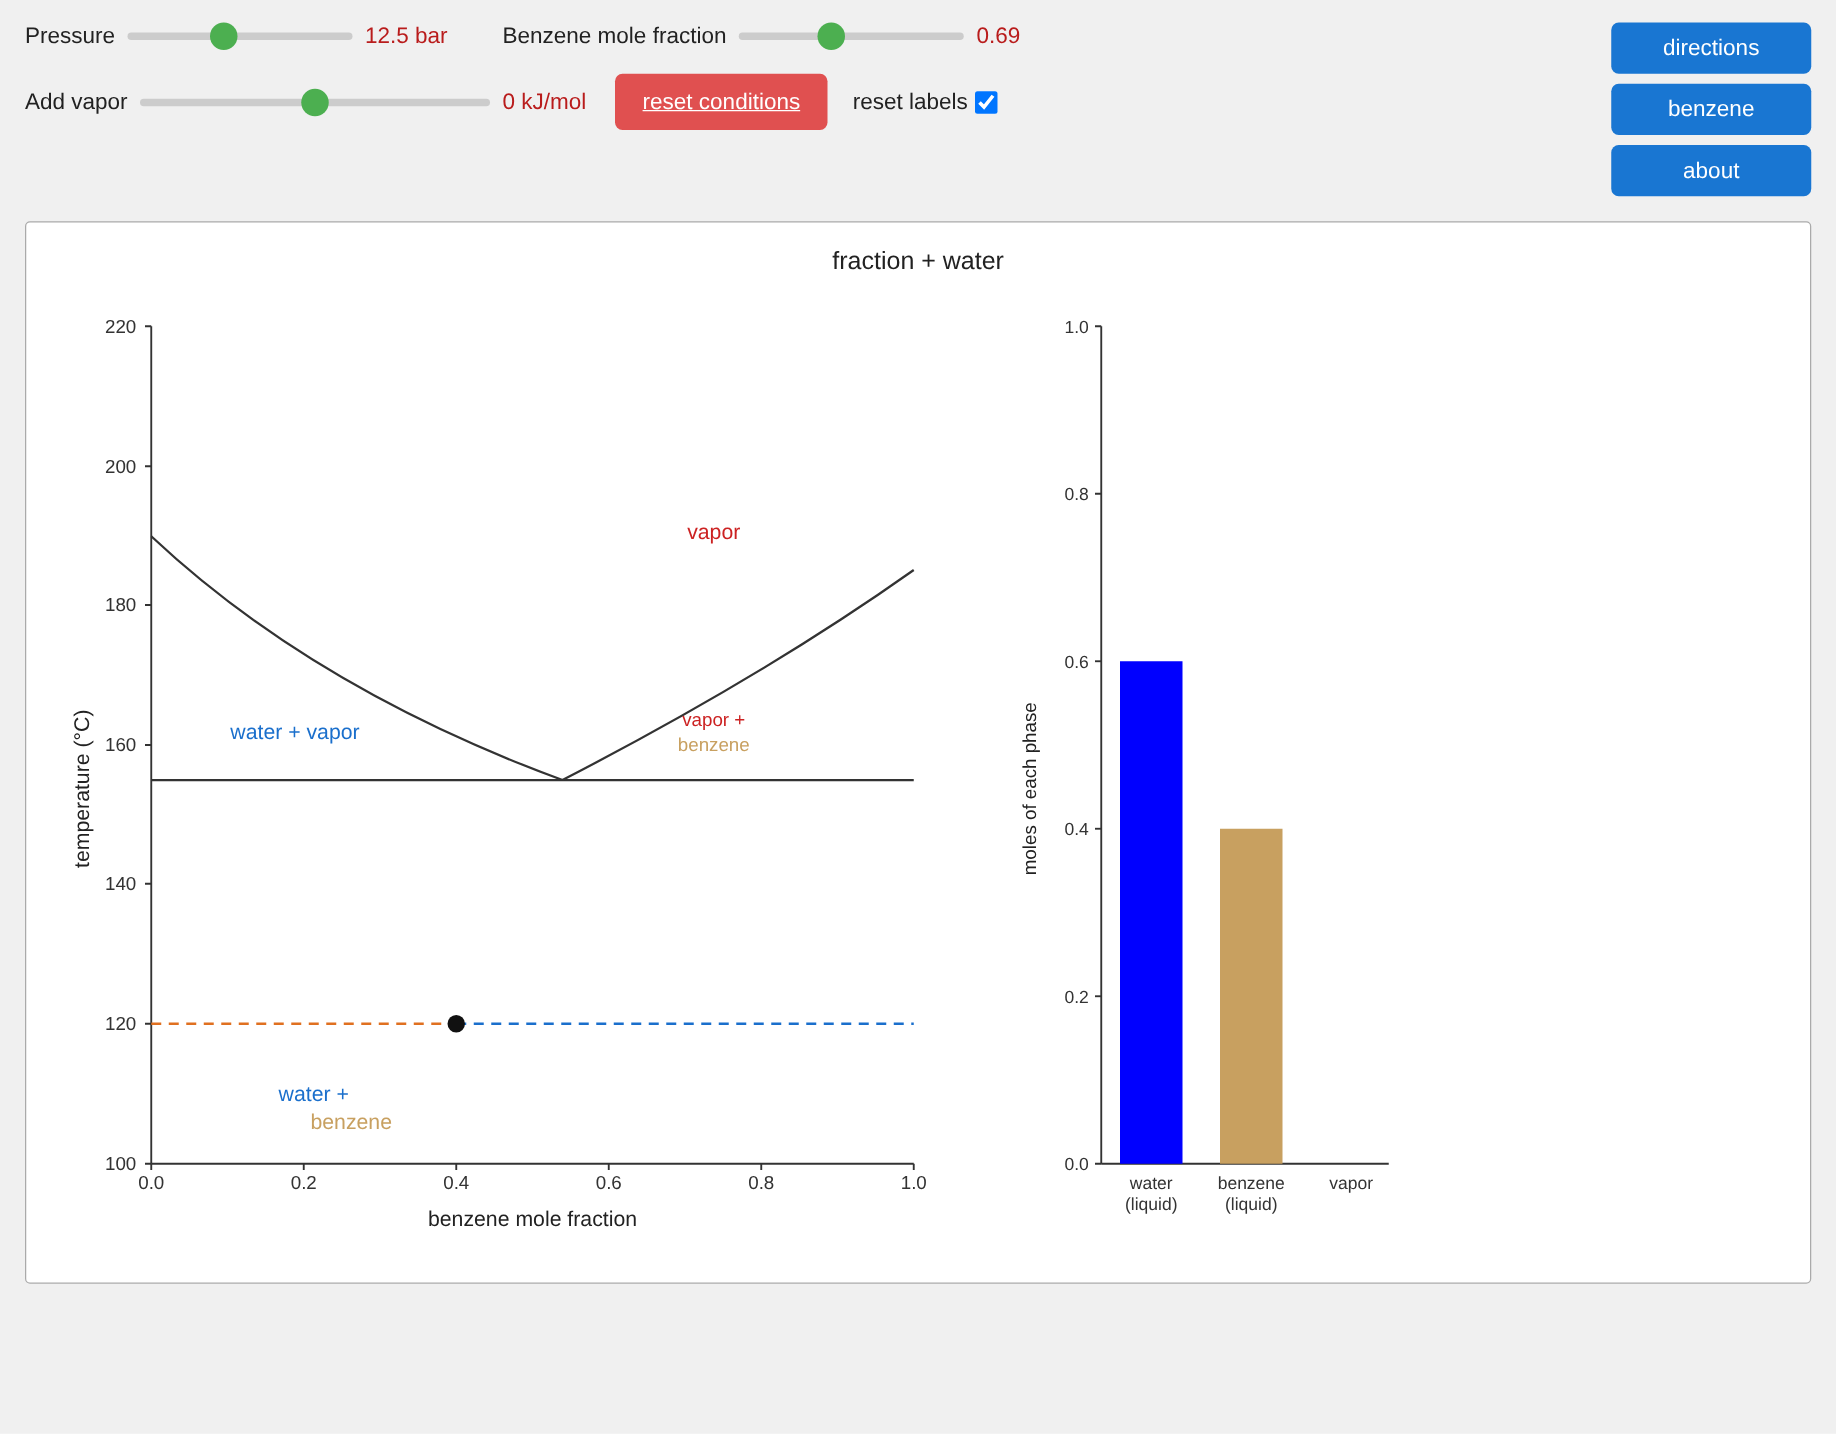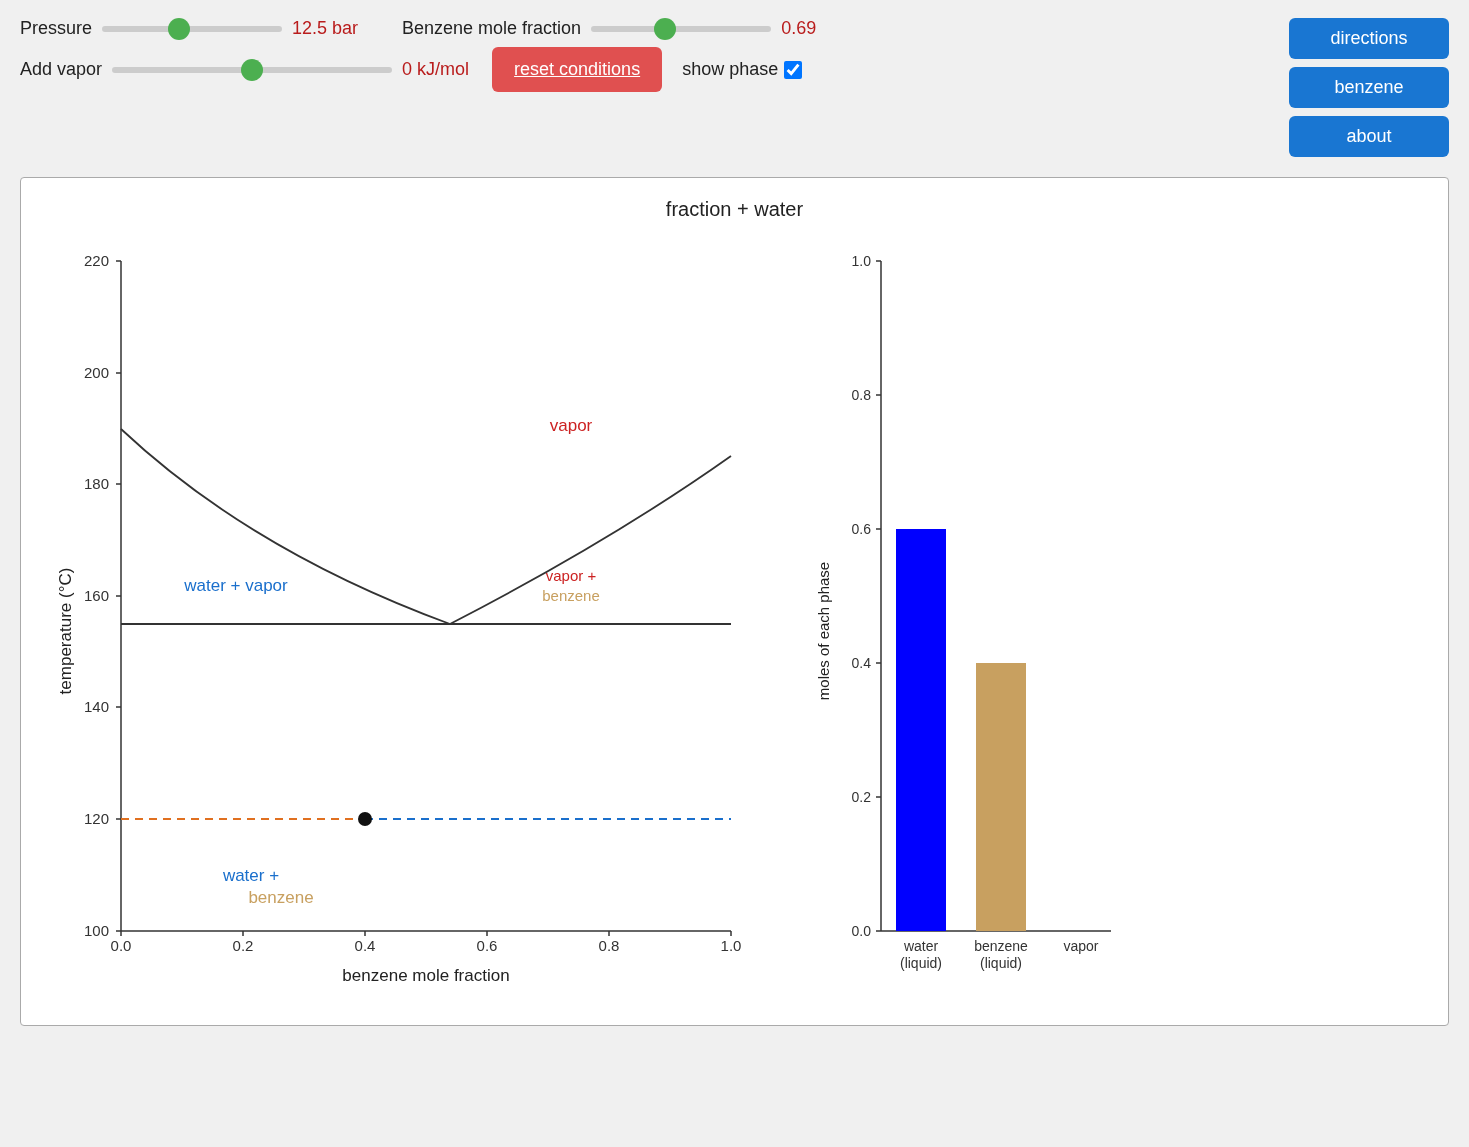--- a/index.html
+++ b/index.html
@@ -123,21 +123,21 @@
     }
     .top-area {
       display: flex;
       align-items: flex-start;
       padding: 18px 20px 10px 20px;
       background: #f0f0f0;
     }
     .controls-left {
       display: flex;
       flex-direction: column;
-      gap: 0;
+      gap: 12px;
     }
   </style>
 </head>
 <body>
 
 <div class="top-area">
   <div class="controls-left">
 
     <div class="controls-row1">
       <div class="slider-group">
@@ -153,21 +153,21 @@
     </div>
 
     <div class="controls-row2">
       <div class="slider-group">
         <span class="slider-label">Add vapor</span>
         <input type="range" min="-200" max="200" step="1" value="0" style="width: 280px;">
         <span class="slider-value"><span>0</span> <span>kJ/mol</span></span>
       </div>
       <button class="reset-btn">reset conditions</button>
       <div class="show-labels">
-        <span>show phase</span>
+        <span>reset labels</span>
         <input type="checkbox" checked="" style="">
       </div>
     </div>
   </div>
 
   <div class="right-buttons">
     <button class="blue-btn">directions</button>
     <button class="blue-btn">benzene</button>
     <button class="blue-btn">about</button>
   </div>

